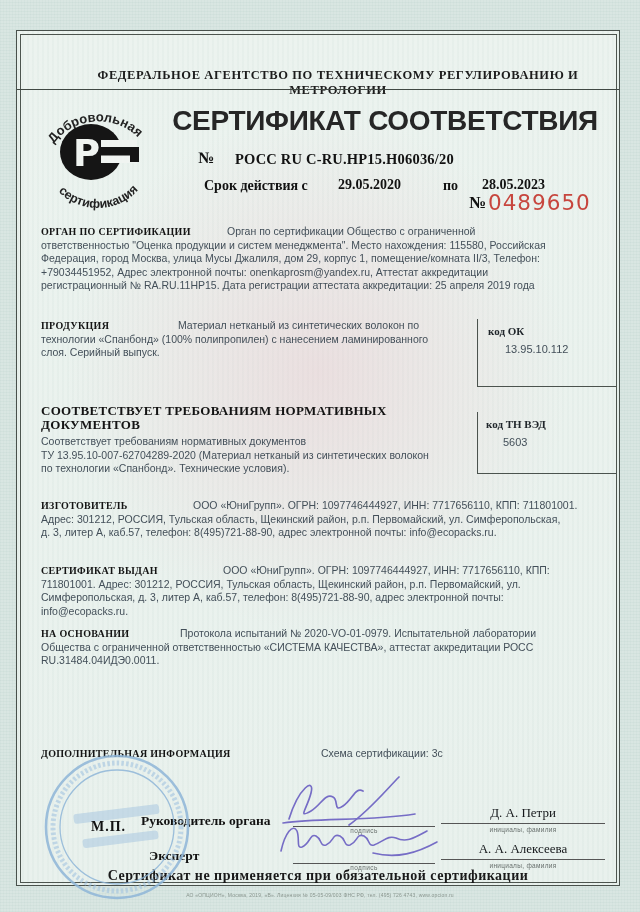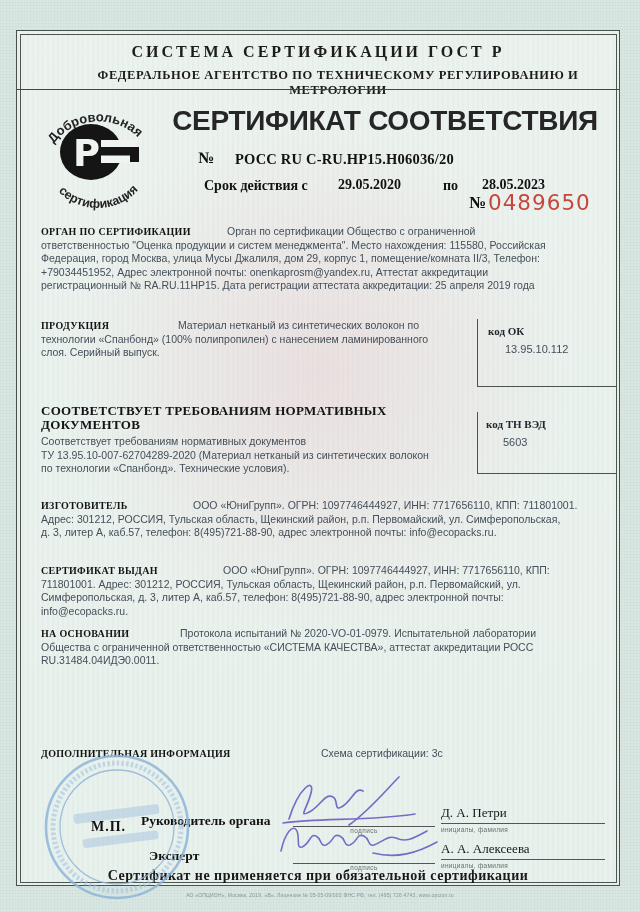--- a/index.html
+++ b/index.html
@@ -67,42 +67,41 @@
   .box-ok{top:288px;height:68px;padding-left:10px;}
   .box-tnved{top:381px;height:62px;}
   
   .seal-mark{left:74px;top:788px;font-size:14px;letter-spacing:1px;z-index:5;}
   .role-head{left:124px;top:782px;font-size:13.5px;}
   .role-expert{left:132px;top:817px;font-size:13.5px;}
   .sigline{left:276px;top:772px;width:142px;height:23px;border-bottom:1px solid #555;
        text-align:center;}
   .sigline.second{top:809px;}
   .sig-caption{margin-top:24px;font-size:6.5px;color:#68706d;letter-spacing:0.4px;}
-  .nameblock{left:424px;top:774px;width:164px;text-align:left;}
+  .nameblock{left:424px;top:774px;width:164px;text-align:center;}
   .nameblock.second{top:810px;}
   .nb-name{font-family:"Liberation Serif","DejaVu Serif",serif;font-size:13px;color:#15181b;
        padding-bottom:2px;border-bottom:1px solid #555;}
   .nb-caption{font-size:6.5px;color:#68706d;margin-top:1.5px;letter-spacing:0.3px;}
   .sig-ink{position:absolute;z-index:6;}
   .ink1{left:258px;top:742px;}
   .ink2{left:258px;top:780px;}
   .stamp{left:6px;top:712px;width:186px;height:172px;z-index:4;overflow:visible;}
   .bottom-note{left:0;right:0;top:837px;text-align:center;
        font-family:"Liberation Serif","DejaVu Serif",serif;font-weight:bold;
        font-size:14px;letter-spacing:0.5px;color:#191919;}
   .fine-print{position:absolute;left:0;right:0;top:892px;text-align:center;
        font-size:5px;color:#8a968f;letter-spacing:0.2px;}
 </style>
 </head>
 <body>
 
 <div class="sheet">
   <div class="cert">
 
-    <div class="abs h-system">СИСТЕМА СЕРТИФИКАЦИИ ГОСТ Р</div>
     <div class="abs h-agency">ФЕДЕРАЛЬНОЕ АГЕНТСТВО ПО ТЕХНИЧЕСКОМУ РЕГУЛИРОВАНИЮ И МЕТРОЛОГИИ</div>
     <div class="abs h-rule"></div>
 
     <svg class="abs logo" viewBox="0 0 124 118">
       <defs>
         <path id="arcTop" d="M 12,64 A 52,46 0 0 1 112,60" fill="none"></path>
         <path id="arcBot" d="M 14,84 A 52,48 0 0 0 112,82" fill="none"></path>
       </defs>
       <text font-size="13" font-weight="bold" fill="#222" font-family="Liberation Sans, sans-serif" transform="rotate(-2 62 59)">
         <textPath href="#arcTop" startOffset="50%" text-anchor="middle">Добровольная</textPath>

